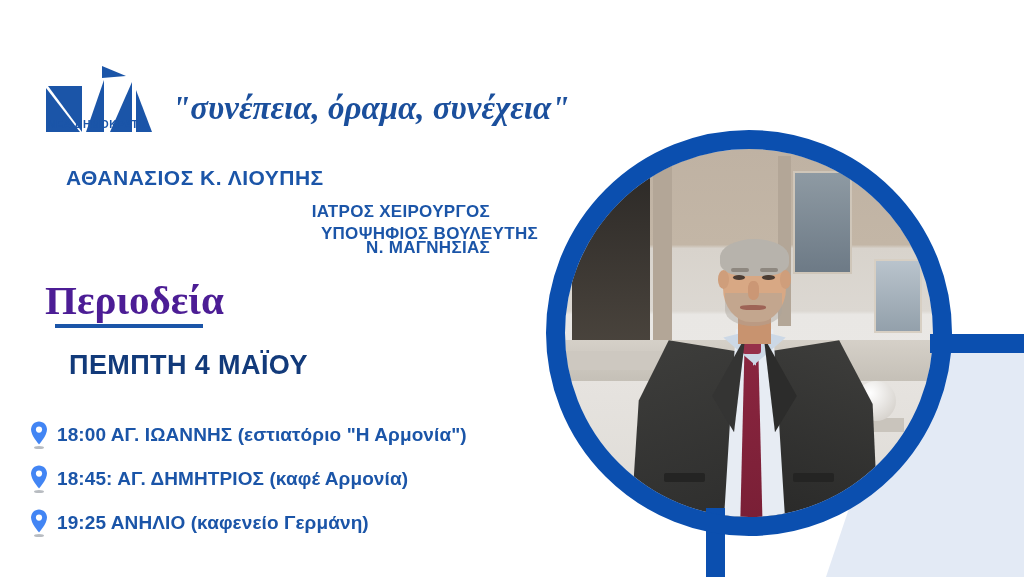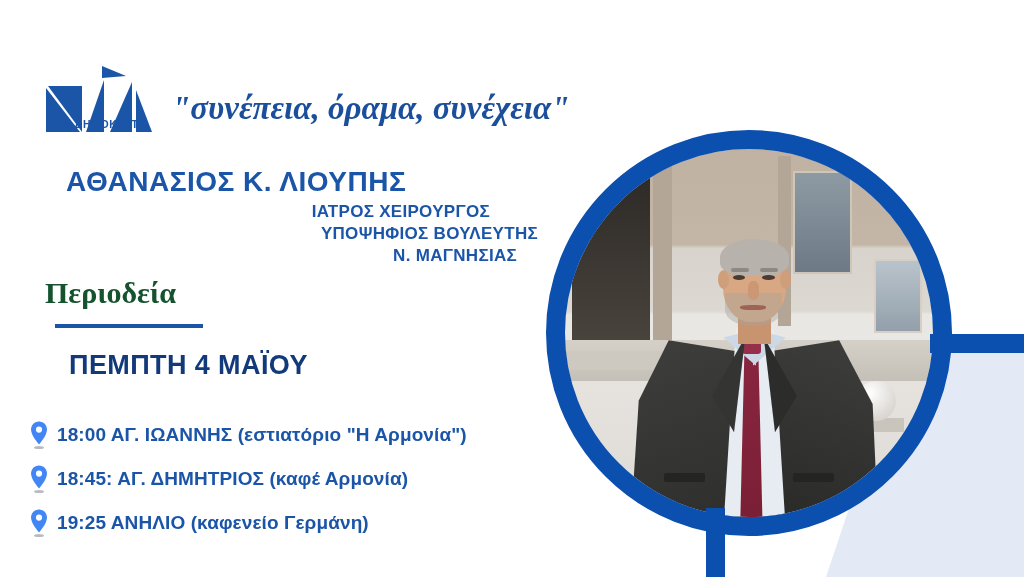--- a/index.html
+++ b/index.html
@@ -323,51 +323,51 @@
     color: #1b4f9c;
     white-space: nowrap;
     z-index: 6;
   }
 
   
   .cand-name {
     position: absolute;
     left: 66px;
     top: 128px;
-    font-size: 28px;
+    font-size: 21px;
     font-weight: bold;
     color: #1b55a8;
     letter-spacing: 0.5px;
     white-space: nowrap;
     z-index: 6;
   }
   .cand-sub {
     position: absolute;
     left: 0;
     width: 490px;
     text-align: right;
     font-size: 17px;
     font-weight: bold;
     color: #1b55a8;
     letter-spacing: 0.3px;
     z-index: 6;
   }
   .cand-sub.l1 { top: 164px; }
   .cand-sub.l2 { top: 186px; padding-left: 48px; }
-  .cand-sub.l3 { top: 208px; padding-left: 27px; }
+  .cand-sub.l3 { top: 200px; }
 
   
   .tour-title {
     position: absolute;
     left: 45px;
     top: 238px;
     font-family: "Liberation Serif", "DejaVu Serif", serif;
-    font-size: 30px;
+    font-size: 41px;
     font-weight: bold;
-    color: #14532d;
+    color: #4c1d95;
     z-index: 6;
   }
   .tour-rule {
     position: absolute;
     left: 55px;
     top: 286px;
     width: 148px;
     height: 4px;
     background: #1b55a8;
     z-index: 6;

